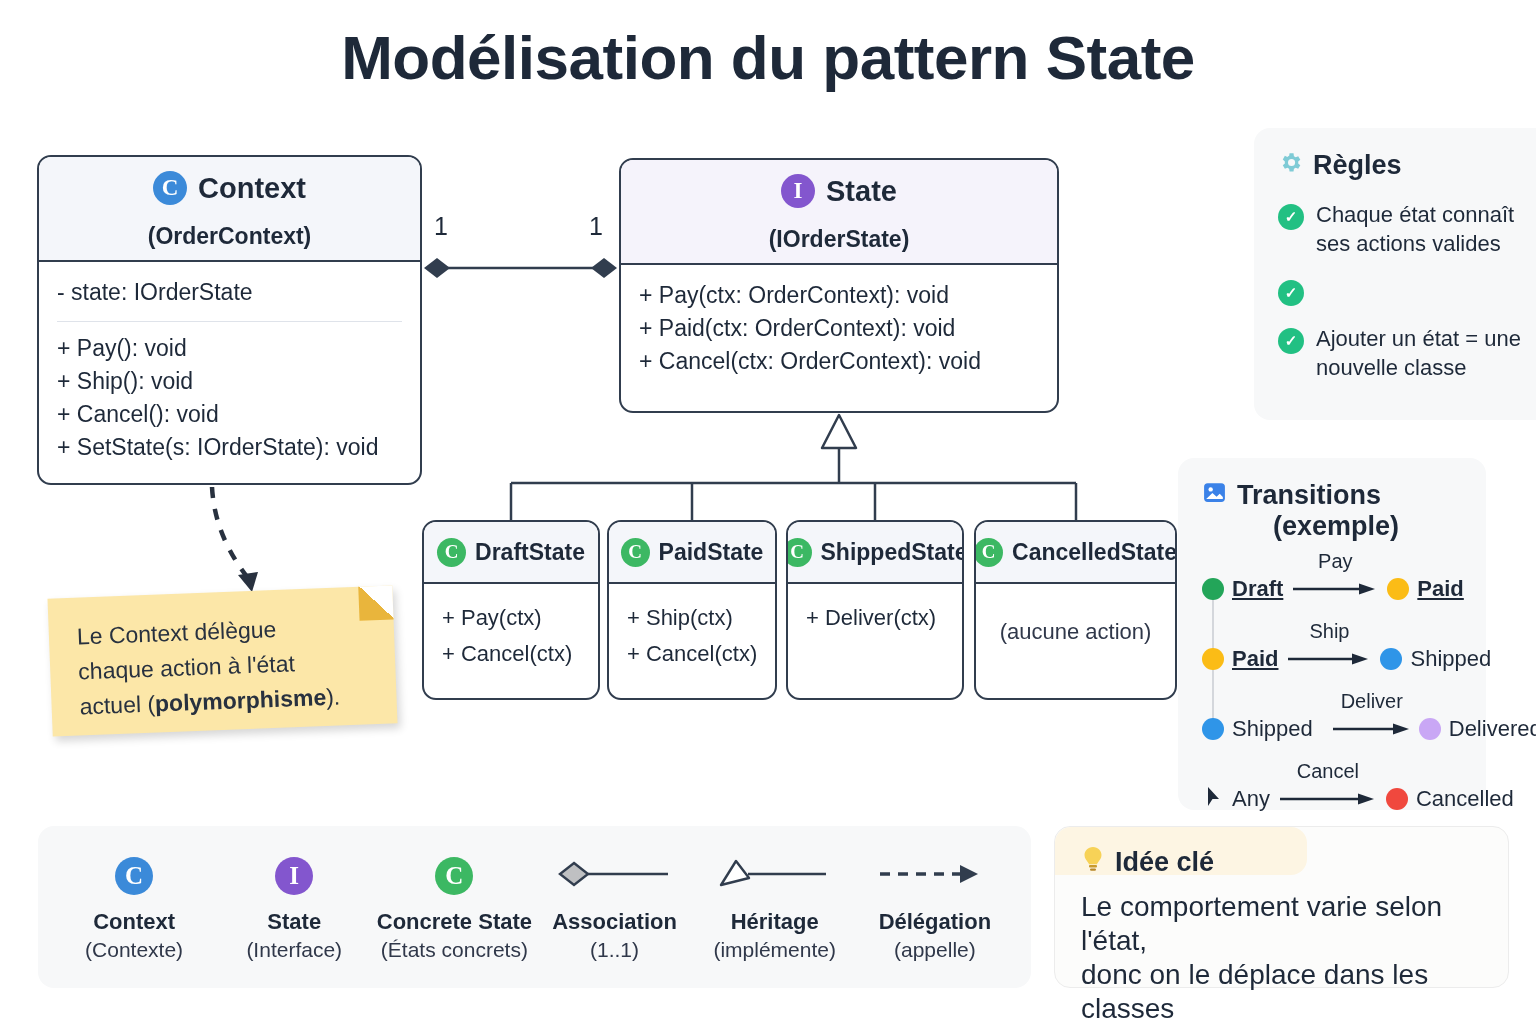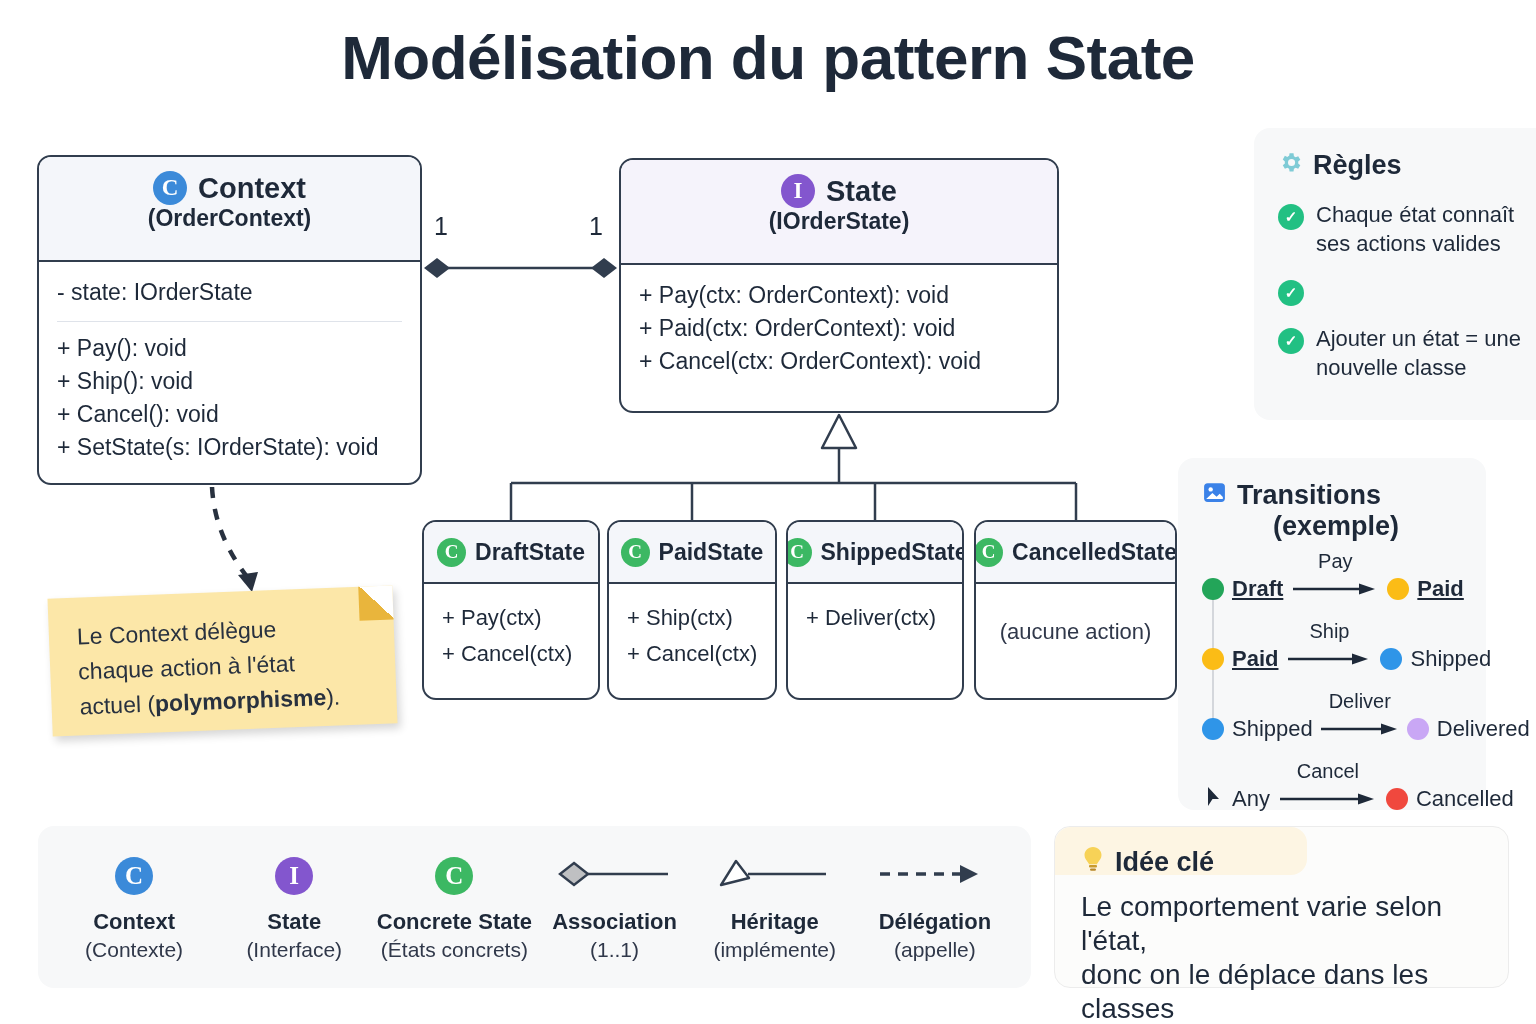--- a/index.html
+++ b/index.html
@@ -46,21 +46,21 @@
     border-radius:50%;
     display:flex;align-items:center;justify-content:center;
     color:#fff;font-weight:bold;
     flex:0 0 auto;
     font-family:"Liberation Serif", serif;
   }
   .badge.c{background:#3b8ad9;}
   .badge.i{background:#8356ce;}
   .badge.cc{background:#3cb863;}
   .cls-name{font-size:29px;font-weight:bold;color:#1e2939;}
-  .cls-sub{font-size:23px;font-weight:bold;color:#1e2939;margin-top:0;}
+  .cls-sub{font-size:23px;font-weight:bold;color:#1e2939;margin-top:18px;}
   .uml .body{padding:14px 18px;box-sizing:border-box;}
   .member{font-size:23px;color:#1e2939;line-height:33px;white-space:nowrap;}
   .divider{height:1px;background:#dfe3ea;margin:12px 0 10px 0;}
 
   
   #ctx-box{left:37px;top:155px;width:385px;height:330px;}
   #ctx-box .head{height:105px;padding-top:14px;}
   #ctx-box .badge{width:34px;height:34px;font-size:23px;}
 
   
@@ -356,21 +356,21 @@
               <polygon points="80,7 64,1.5 64,12.5" fill="#1e2939"></polygon>
             </svg>
         </span>
         <span class="dot" style="background:#2f95e8;margin-left:10px;"></span>
         <span class="st-lbl">Shipped</span>
       </div>
 
       <div class="trow" style="top:150px;">
         <span class="dot" style="background:#2f95e8"></span>
         <span class="st-lbl">Shipped</span>
-        <span class="arrowwrap" style="margin-left:8px;justify-content:center;">
+        <span class="arrowwrap" style="margin-left:20px;justify-content:center;">
           <span class="alabel">Deliver</span>
           <svg width="78" height="14" viewBox="0 0 78 14">
               <line x1="0" y1="7" x2="64" y2="7" stroke="#1e2939" stroke-width="2.6"></line>
               <polygon points="76,7 60,1.5 60,12.5" fill="#1e2939"></polygon>
             </svg>
         </span>
         <span class="dot" style="background:#c9a7f5;margin-left:8px;"></span>
         <span class="st-lbl">Delivered</span>
       </div>
 

